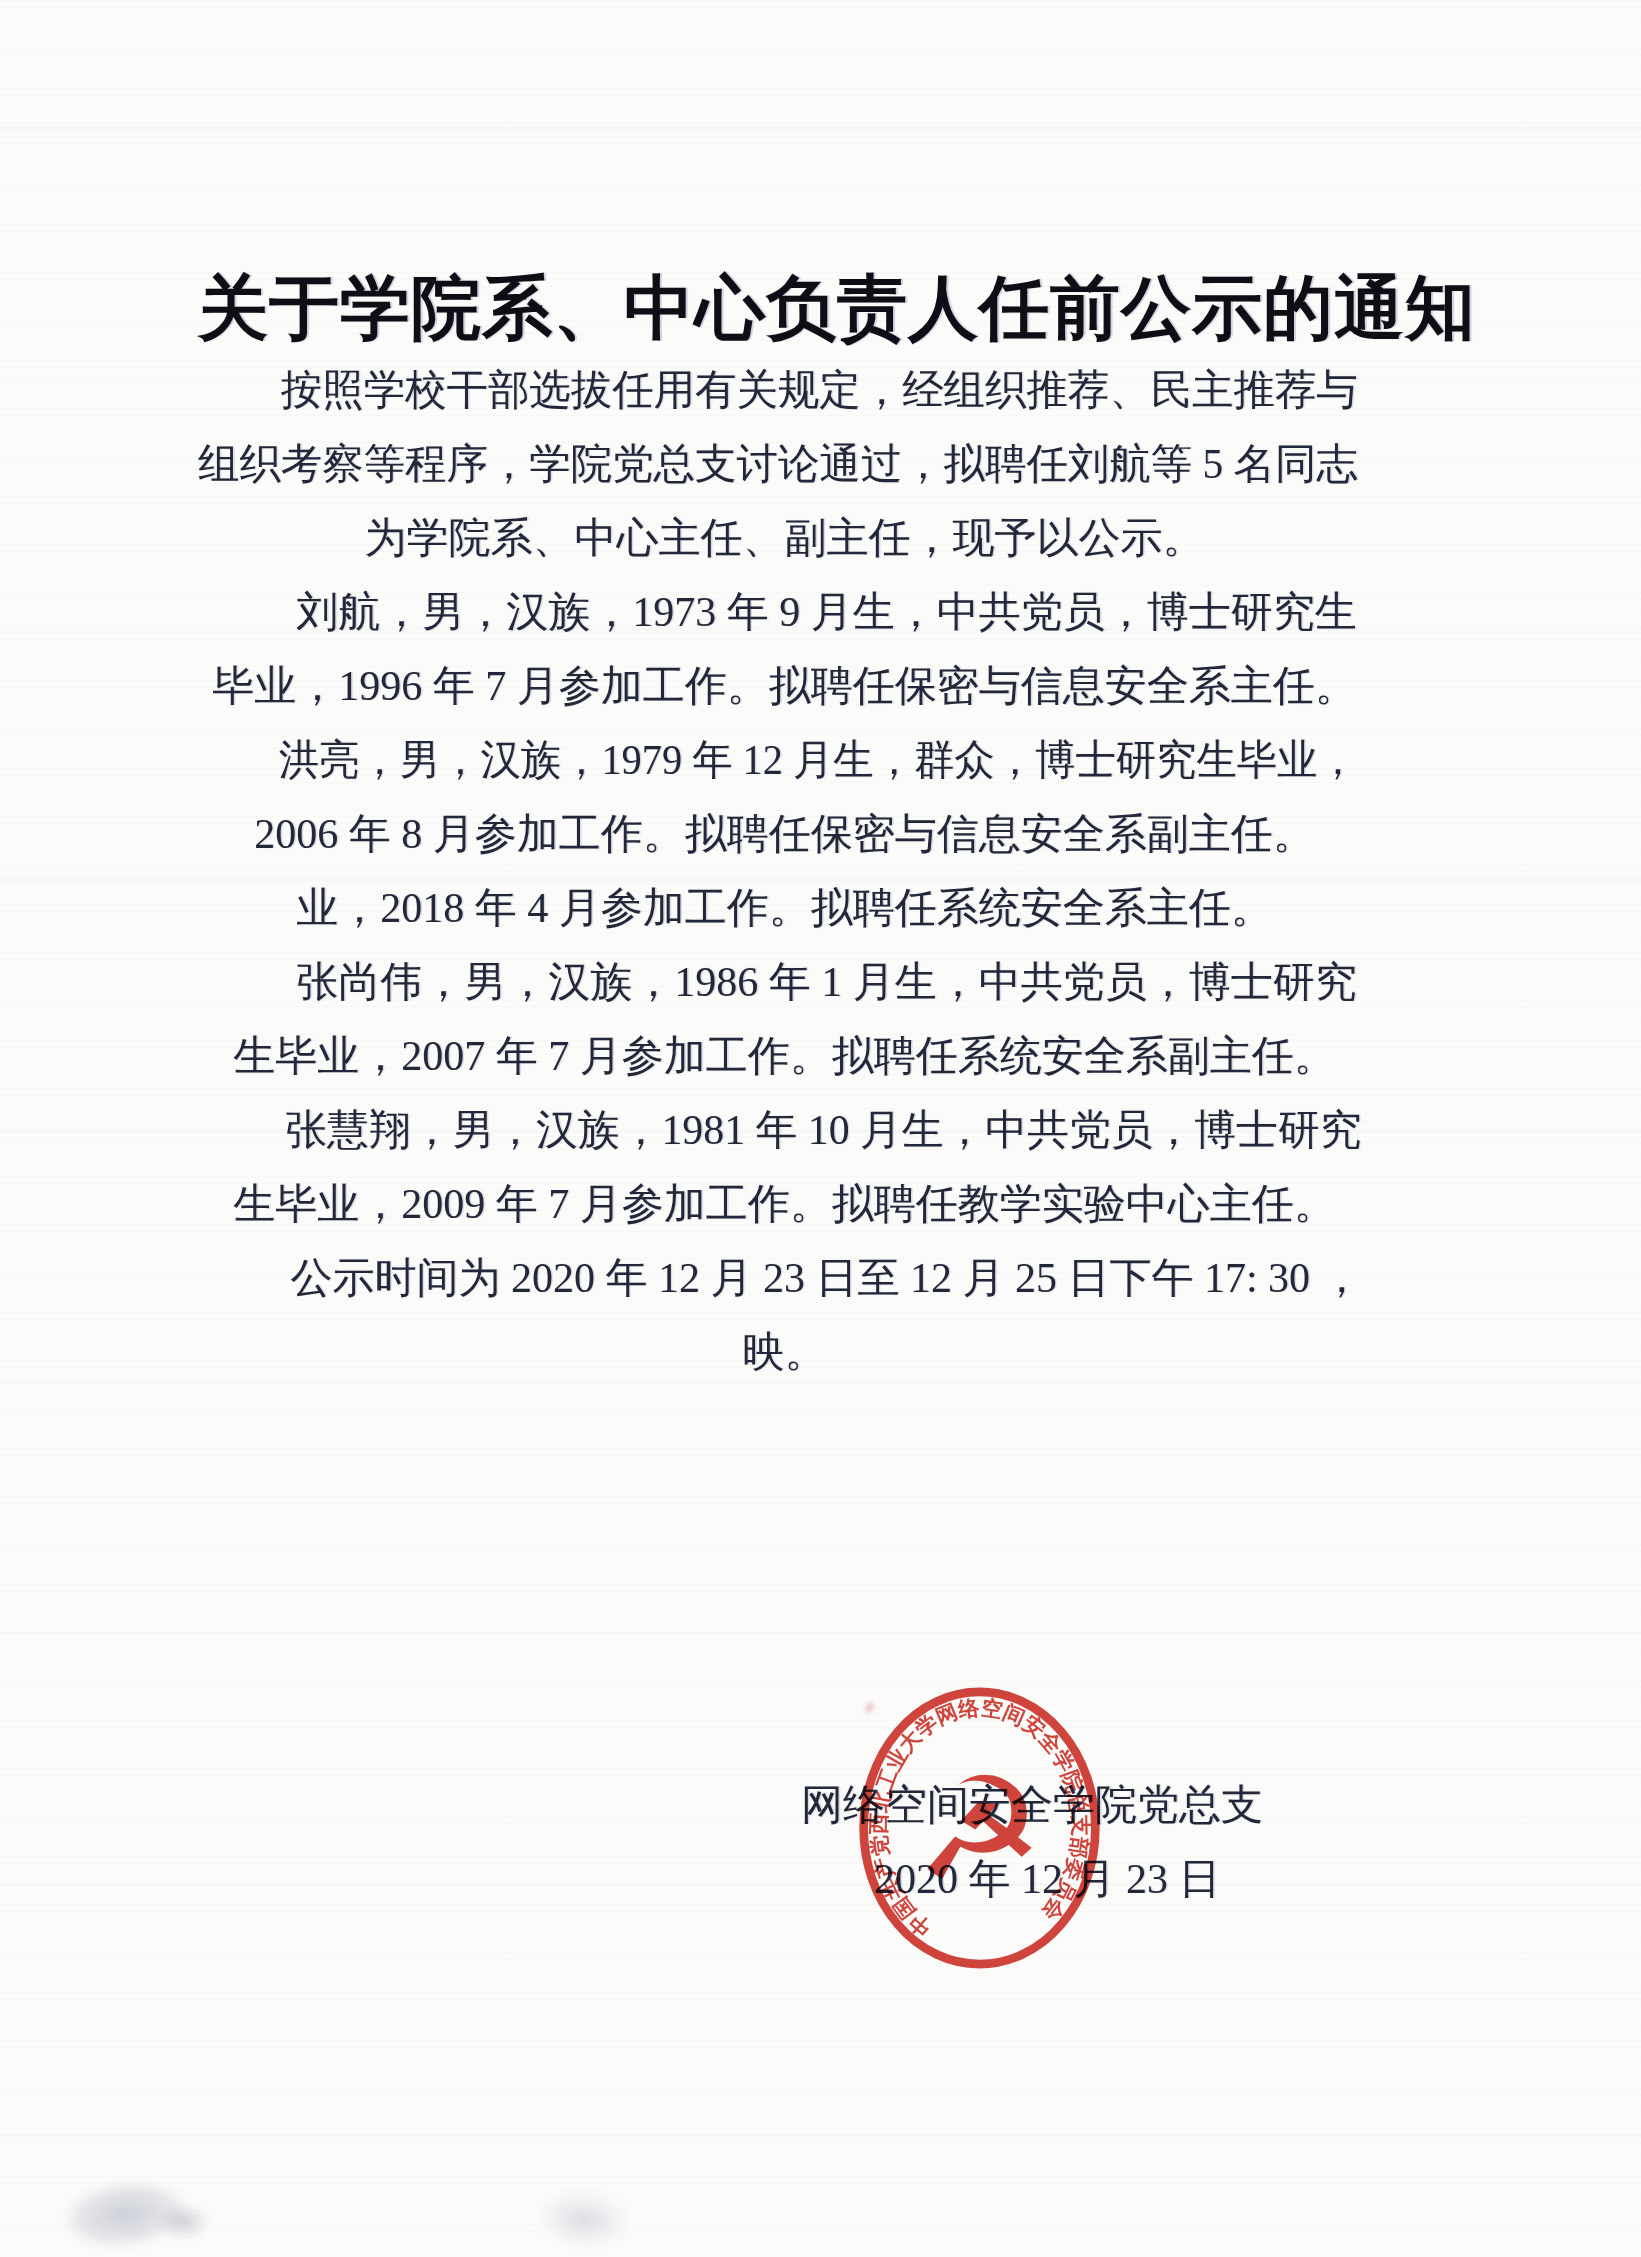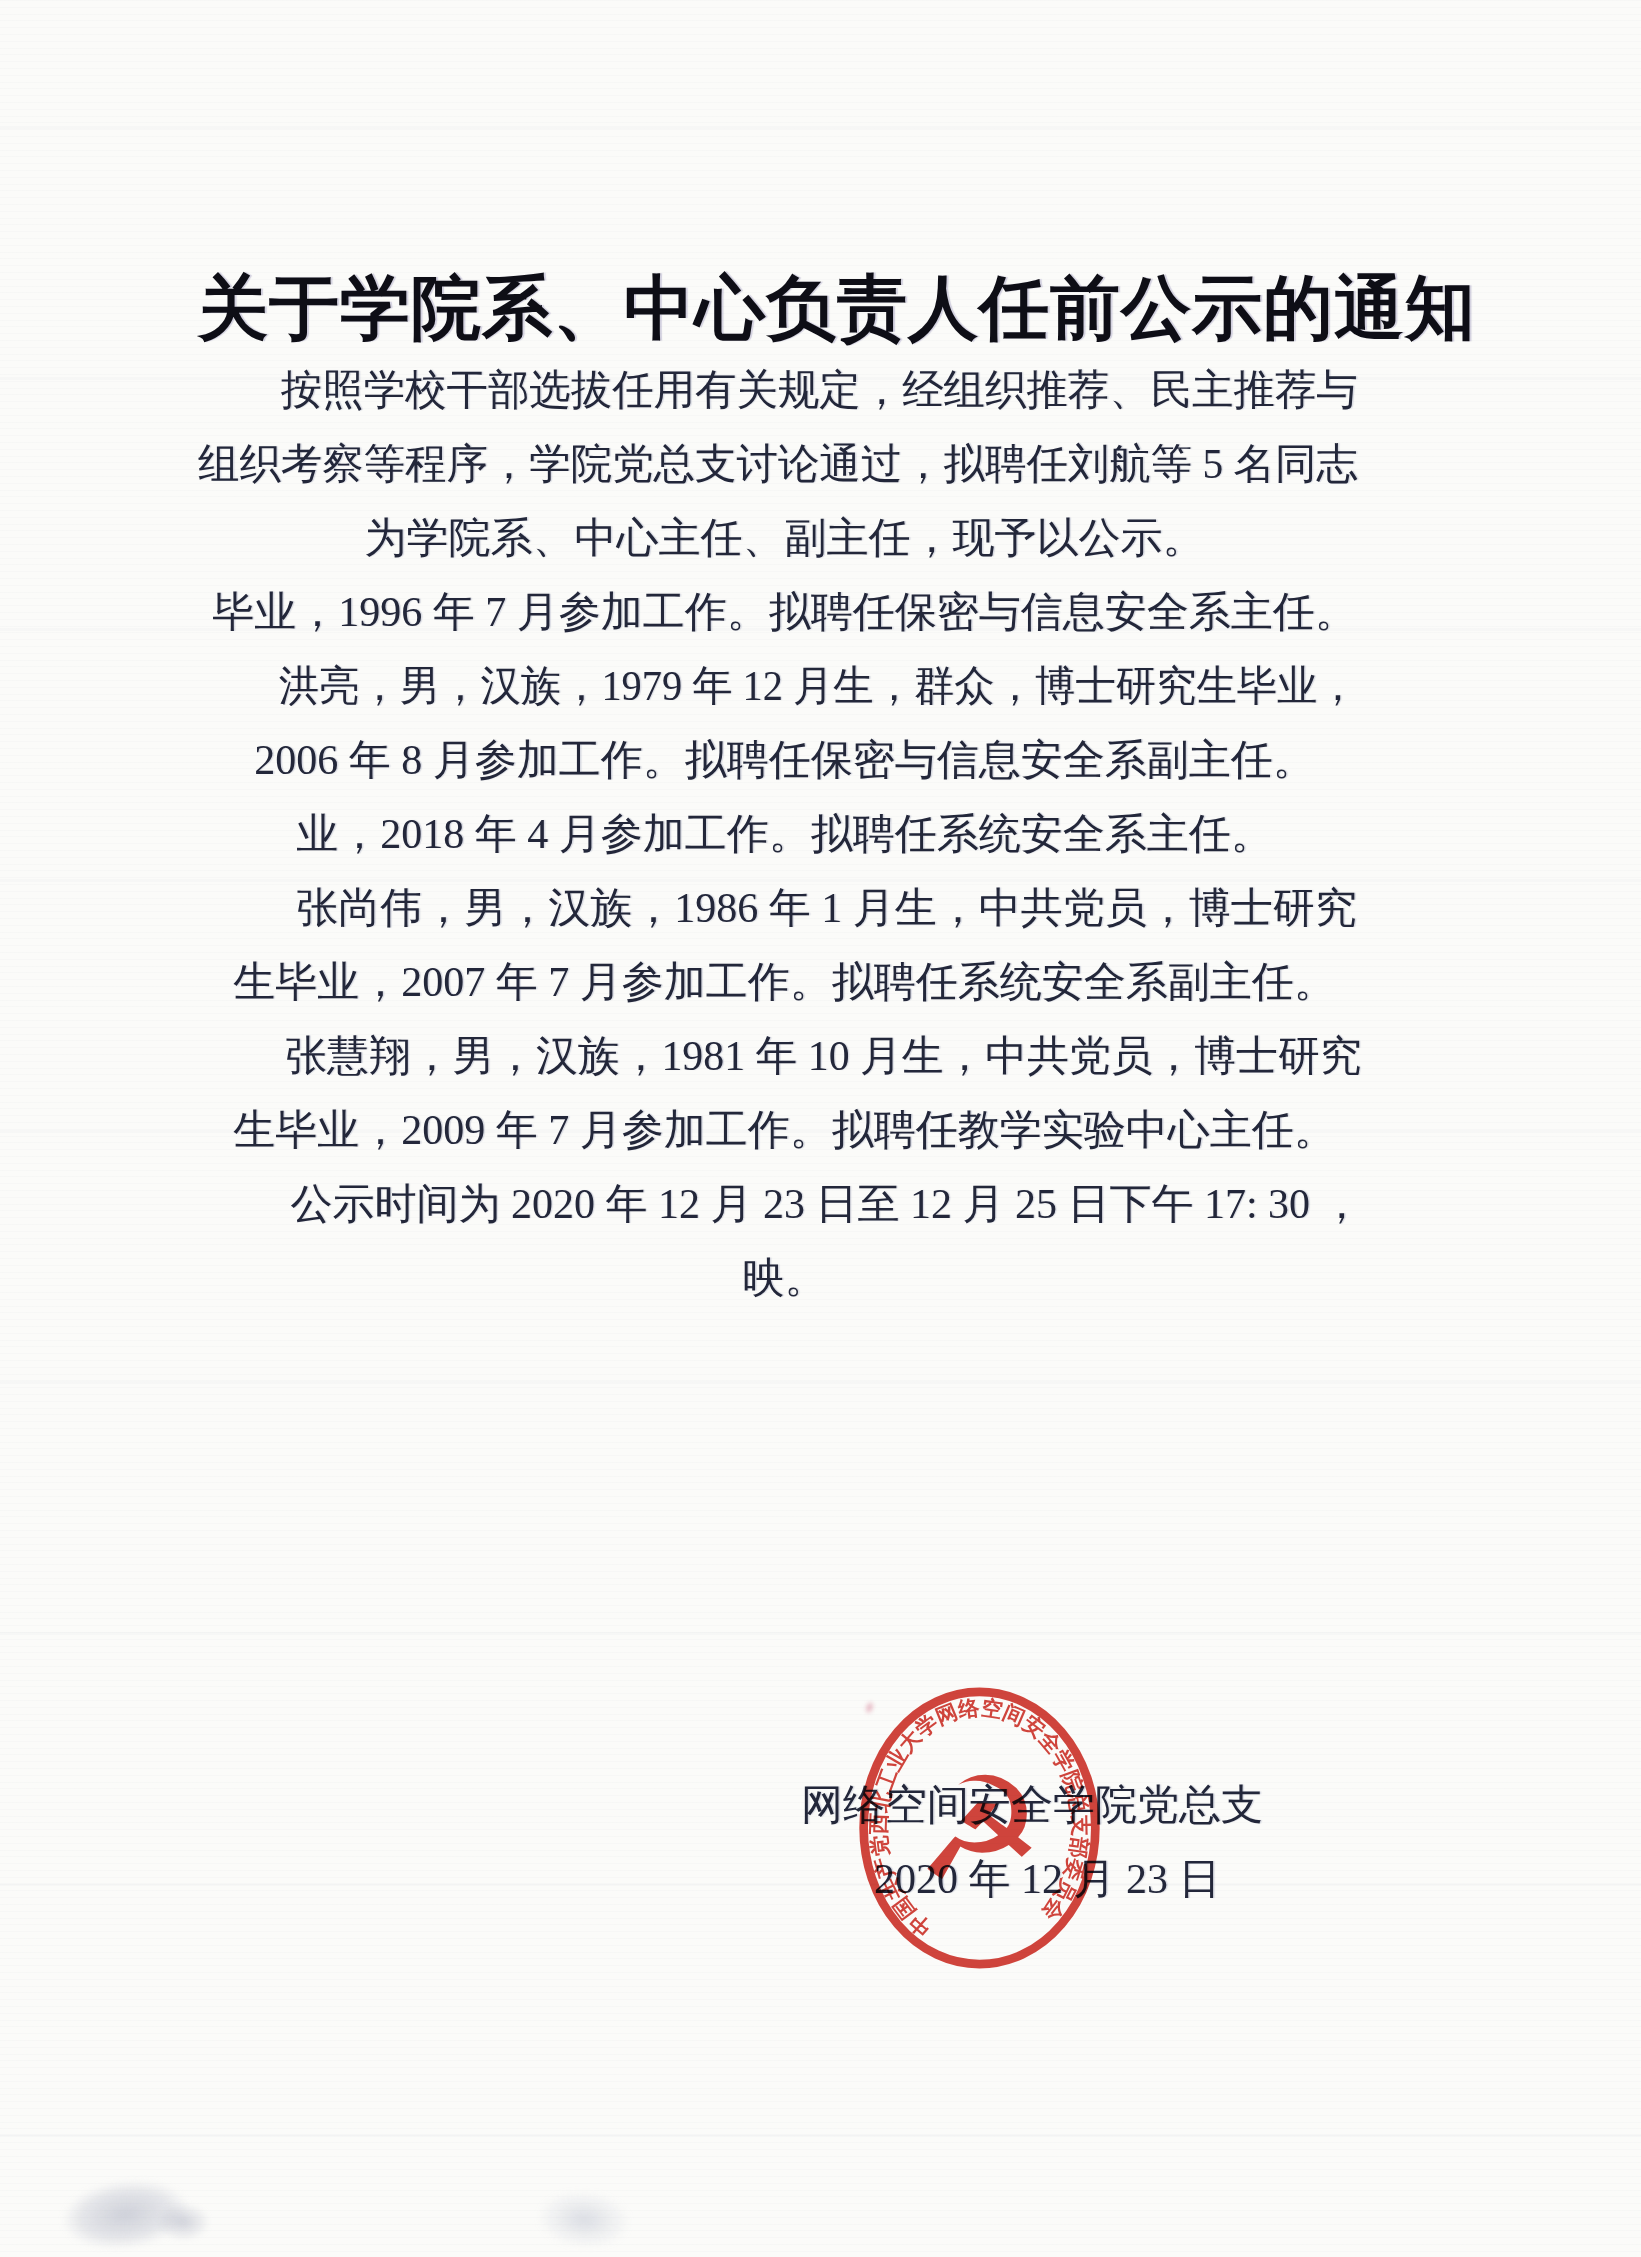--- a/index.html
+++ b/index.html
@@ -79,20 +79,21 @@
 <body>
 
 <div class="paper-texture"></div>
 
 <div class="doc-title">关于学院系、中心负责人任前公示的通知</div>
 
 <div class="body-lines">
   <div class="line fit" style="transform: scaleX(0.986201);">　　按照学校干部选拔任用有关规定，经组织推荐、民主推荐与</div>
   <div class="line fit" style="transform: scaleX(0.986201);">组织考察等程序，学院党总支讨论通过，拟聘任刘航等 5 名同志</div>
   <div class="line plain">为学院系、中心主任、副主任，现予以公示。</div>
+  <div class="line fit">　　刘航，男，汉族，1973 年 9 月生，中共党员，博士研究生</div>
   <div class="line plain">毕业，1996 年 7 月参加工作。拟聘任保密与信息安全系主任。</div>
   <div class="line fit" style="transform: scaleX(0.960474);">　　洪亮，男，汉族，1979 年 12 月生，群众，博士研究生毕业，</div>
   <div class="line plain">2006 年 8 月参加工作。拟聘任保密与信息安全系副主任。</div>
   <div class="line plain">业，2018 年 4 月参加工作。拟聘任系统安全系主任。</div>
   <div class="line fit">　　张尚伟，男，汉族，1986 年 1 月生，中共党员，博士研究</div>
   <div class="line plain">生毕业，2007 年 7 月参加工作。拟聘任系统安全系副主任。</div>
   <div class="line fit" style="transform: scaleX(0.995086);">　　张慧翔，男，汉族，1981 年 10 月生，中共党员，博士研究</div>
   <div class="line plain">生毕业，2009 年 7 月参加工作。拟聘任教学实验中心主任。</div>
   <div class="line fit">　　公示时间为 2020 年 12 月 23 日至 12 月 25 日下午 17: 30 ，</div>
   <div class="line plain">映。</div>

